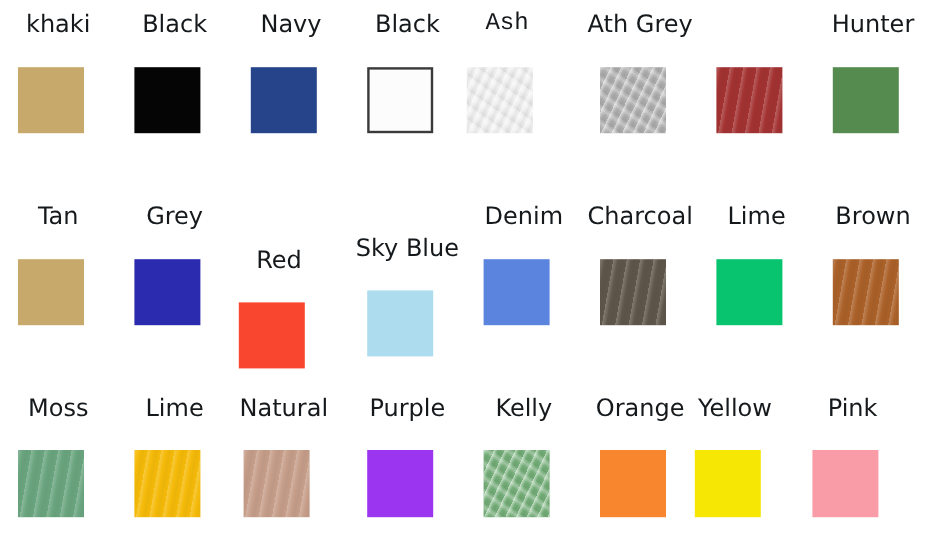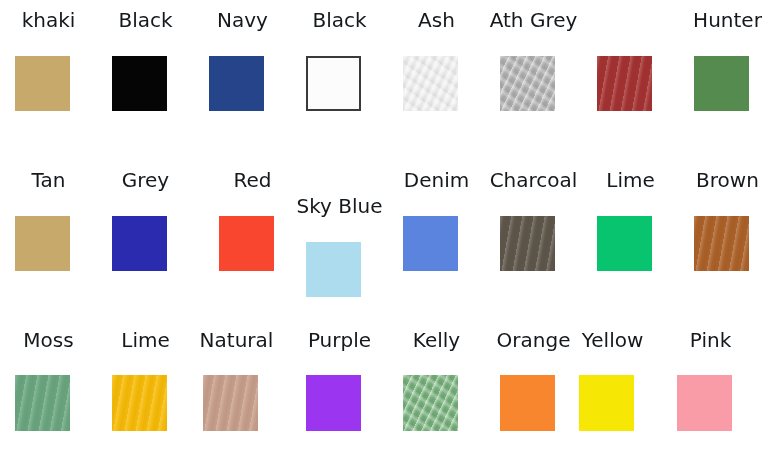--- a/index.html
+++ b/index.html
@@ -102,21 +102,21 @@
         <div class="swatch-box" style="background: rgb(37, 68, 138); position: absolute;"></div>
       </div>
       <div class="swatch-cell" style="left: 97px;">
         <div class="swatch-label">Black</div>
         <div class="swatch-box" style="background: rgb(5, 5, 5); position: absolute;"></div>
       </div>
       <div class="swatch-cell" style="left: 291px;">
         <div class="swatch-label">Black</div>
         <div class="swatch-box outlined" style="background: rgb(252, 252, 252); position: absolute;"></div>
       </div>
-      <div class="swatch-cell" style="left: 388px;">
+      <div class="swatch-cell" style="left: 374px; font-family: Liberation Mono, monospace;">
         <div class="swatch-label">Ash</div>
         <div class="swatch-box textured" style="background: rgb(239, 239, 239); position: absolute;"></div>
       </div>
       <div class="swatch-cell" style="left: 485px;">
         <div class="swatch-label">Ath Grey</div>
         <div class="swatch-box textured" style="background: rgb(176, 176, 176); position: absolute;"></div>
       </div>
       <div class="swatch-cell" style="left: 582px;">
         <div class="swatch-box textured-soft" style="background: rgb(163, 50, 50); position: absolute;"></div>
       </div>
@@ -127,21 +127,21 @@
     </div>
     <div class="swatch-row row-2">
       <div class="swatch-cell" style="left: 0px;">
         <div class="swatch-label">Tan</div>
         <div class="swatch-box" style="background: rgb(200, 169, 108); position: absolute;"></div>
       </div>
       <div class="swatch-cell" style="left: 97px;">
         <div class="swatch-label">Grey</div>
         <div class="swatch-box" style="background: rgb(43, 43, 175); position: absolute;"></div>
       </div>
-      <div class="swatch-cell" style="left: 204px;">
+      <div class="swatch-cell" style="left: 184px; margin-top: 36px;">
         <div class="swatch-label">Red</div>
         <div class="swatch-box" style="background: rgb(248, 70, 47); position: absolute;"></div>
       </div>
       <div class="swatch-cell" style="left: 291px; margin-top: 26px;">
         <div class="swatch-label">Sky Blue</div>
         <div class="swatch-box" style="background: rgb(173, 220, 238); position: absolute;"></div>
       </div>
       <div class="swatch-cell" style="left: 388px;">
         <div class="swatch-label">Denim</div>
         <div class="swatch-box" style="background: rgb(91, 132, 222); position: absolute;"></div>

